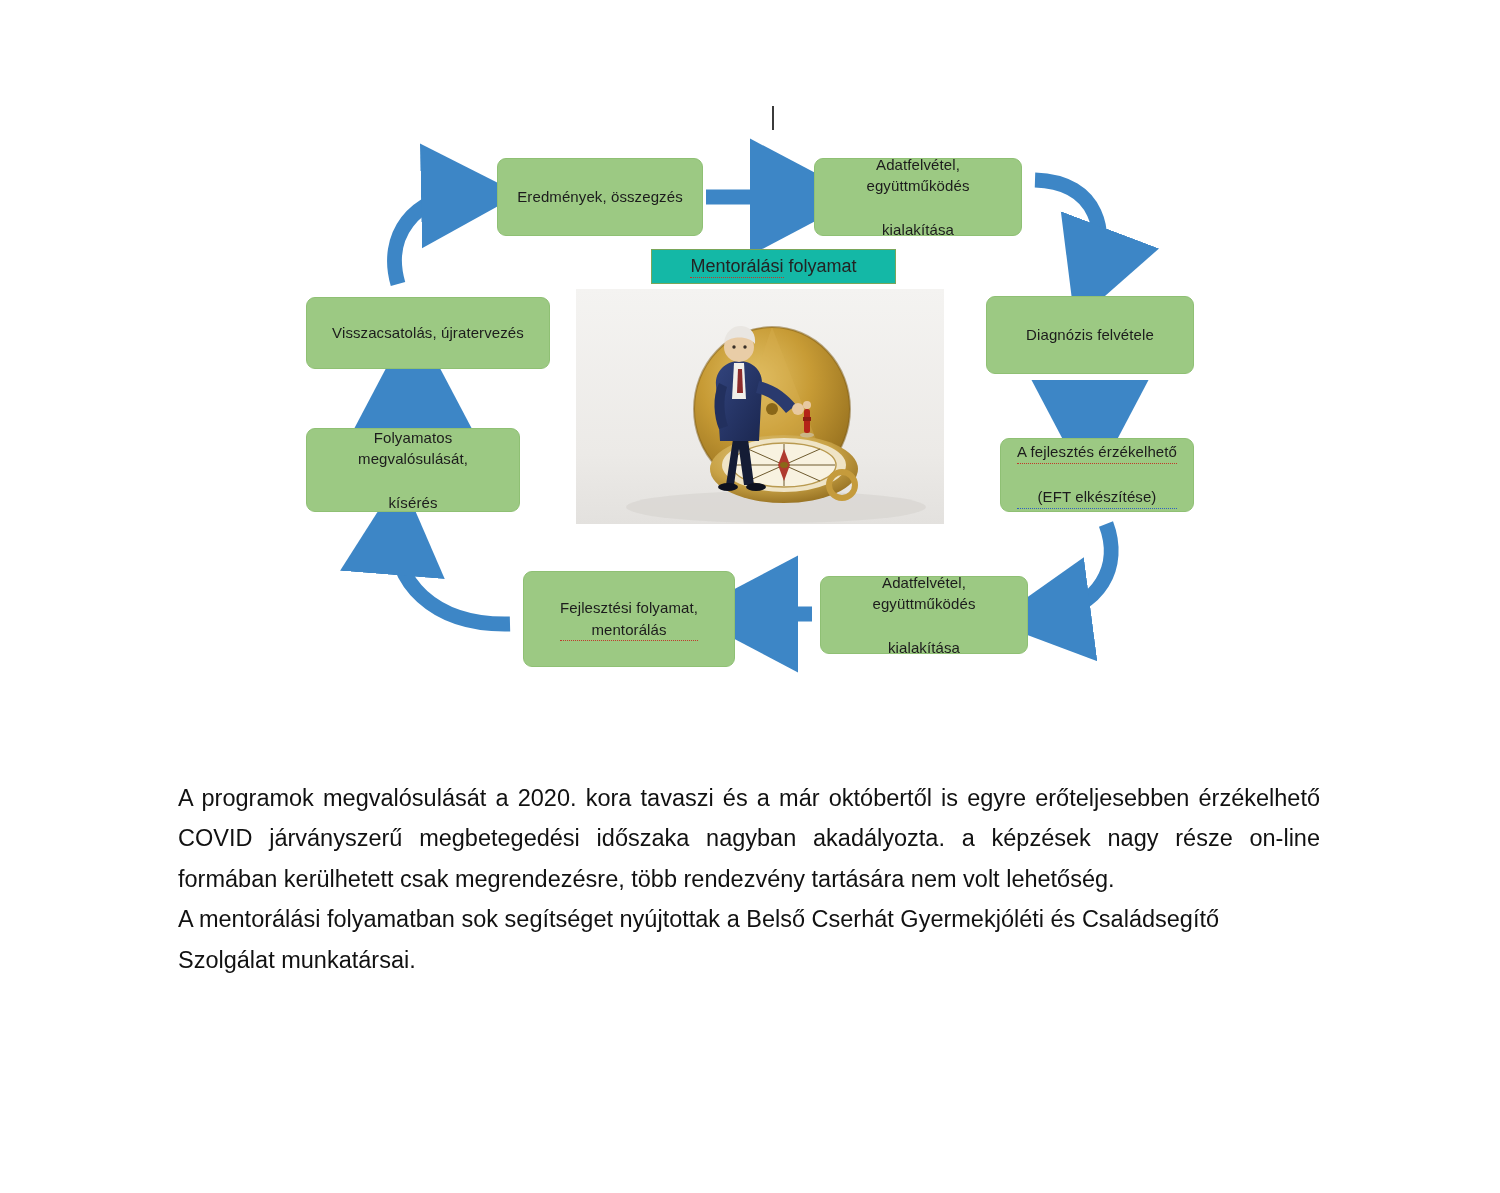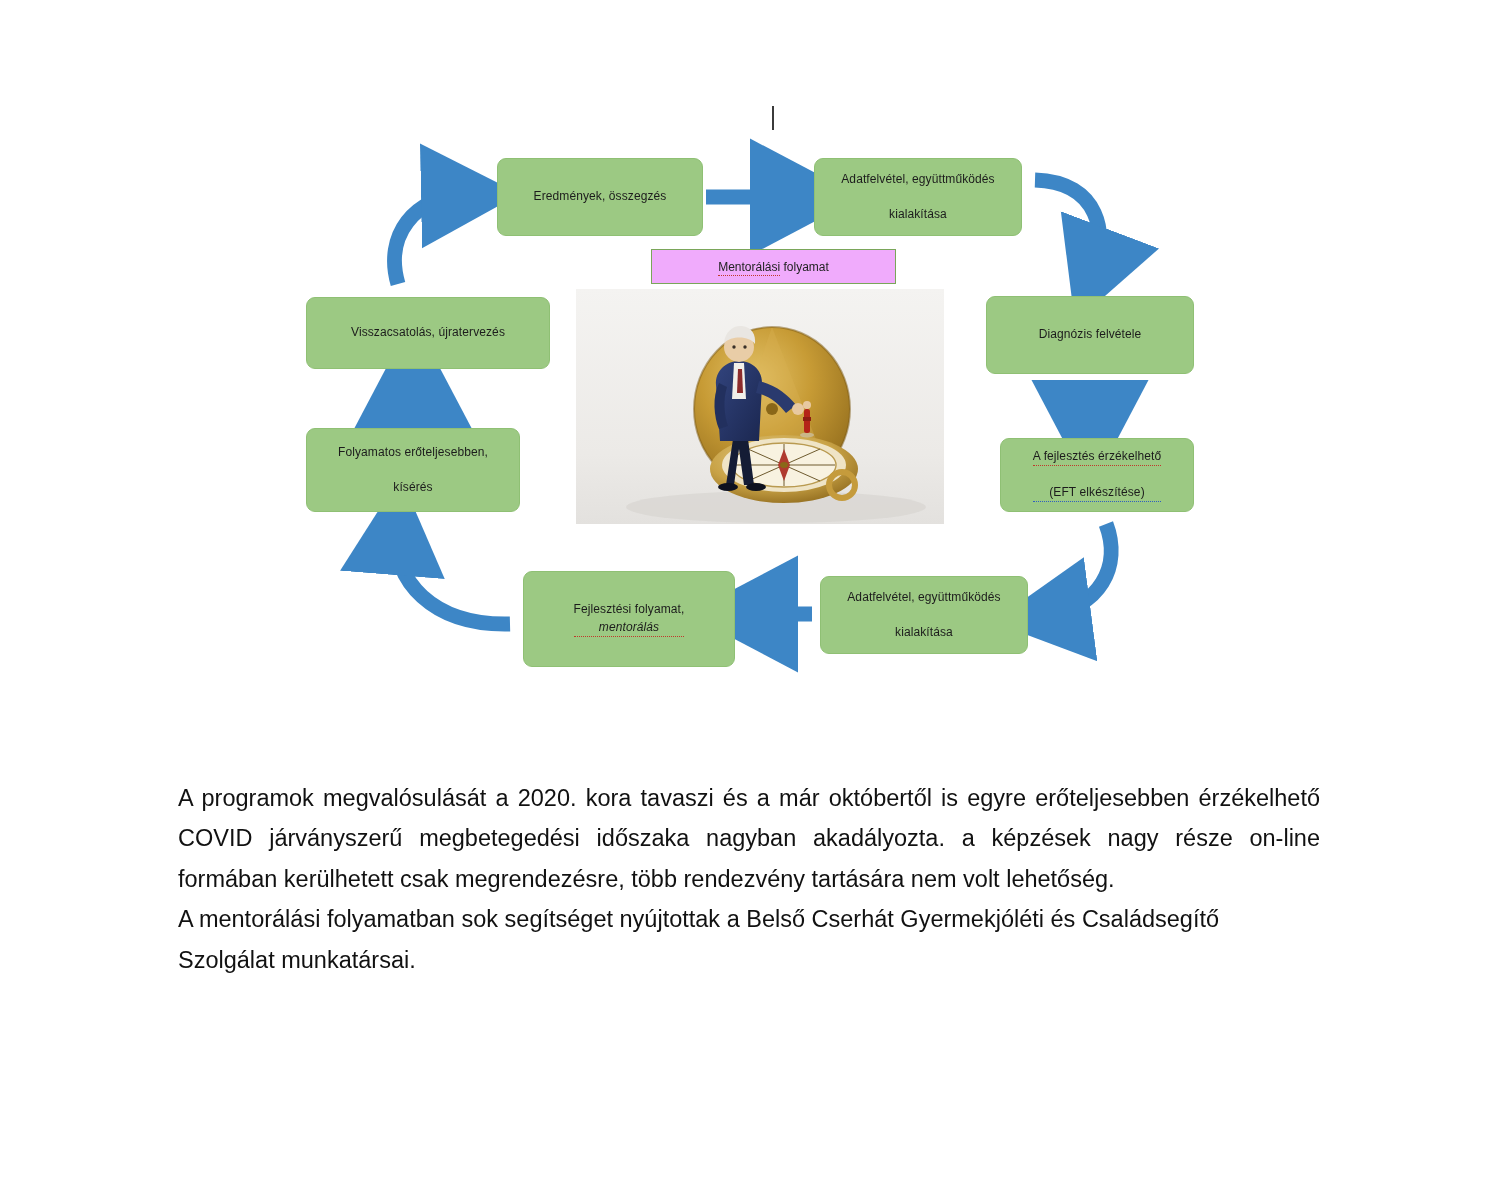--- a/index.html
+++ b/index.html
@@ -38,21 +38,21 @@
     position: absolute;
     background: #9cc983;
     border: 1px solid #8fc074;
     border-radius: 9px;
     box-sizing: border-box;
     display: flex;
     align-items: center;
     justify-content: center;
     text-align: center;
     padding: 4px 10px;
-    font-size: 12px;
+    font-size: 15px;
     line-height: 1.45;
     color: #1c1c1c;
     letter-spacing: .1px;
   }
 
   .node span { display: block; }
 
   
   #node-results      { left: 497px;  top: 158px; width: 206px; height: 78px; }
   #node-datacoll-top { left: 814px;  top: 158px; width: 208px; height: 78px; }
@@ -63,25 +63,25 @@
   #node-contact      { left: 306px;  top: 428px; width: 214px; height: 84px; }
   #node-feedback     { left: 306px;  top: 297px; width: 244px; height: 72px; }
 
   .title-box {
     position: absolute;
     left: 651px;
     top: 249px;
     width: 243px;
     height: 33px;
     border: 1px solid #7aa65a;
-    background: #f0abfc;
+    background: #14b8a6;
     display: flex;
     align-items: center;
     justify-content: center;
-    font-size: 12px;
+    font-size: 18px;
     color: #232323;
   }
   .title-box .spell {
     border-bottom: 1px dotted #c0392b;
     padding-bottom: 1px;
   }
 
   
   #photo {
     position: absolute;
@@ -183,27 +183,27 @@
   <div class="node" id="node-datacoll-bot">
     <span>
       <span>Adatfelvétel, együttműködés</span><br>
       <span>kialakítása</span>
     </span>
   </div>
 
   <div class="node" id="node-process">
     <span>
       <span>Fejlesztési folyamat, </span>
-        <span style="border-bottom:1px dotted #c0392b;font-style:italic;">mentorálás</span>
+        <span style="border-bottom:1px dotted #c0392b;">mentorálás</span>
     </span>
   </div>
 
   <div class="node" id="node-contact">
     <span>
-      <span>Folyamatos erőteljesebben,</span><br>
+      <span>Folyamatos megvalósulását,</span><br>
       <span>kísérés</span>
     </span>
   </div>
 
   <div class="node" id="node-feedback">
     <span>Visszacsatolás, újratervezés</span>
   </div>
 
   <div class="title-box">
     <span><span class="spell">Mentorálási</span><span> folyamat</span></span>

